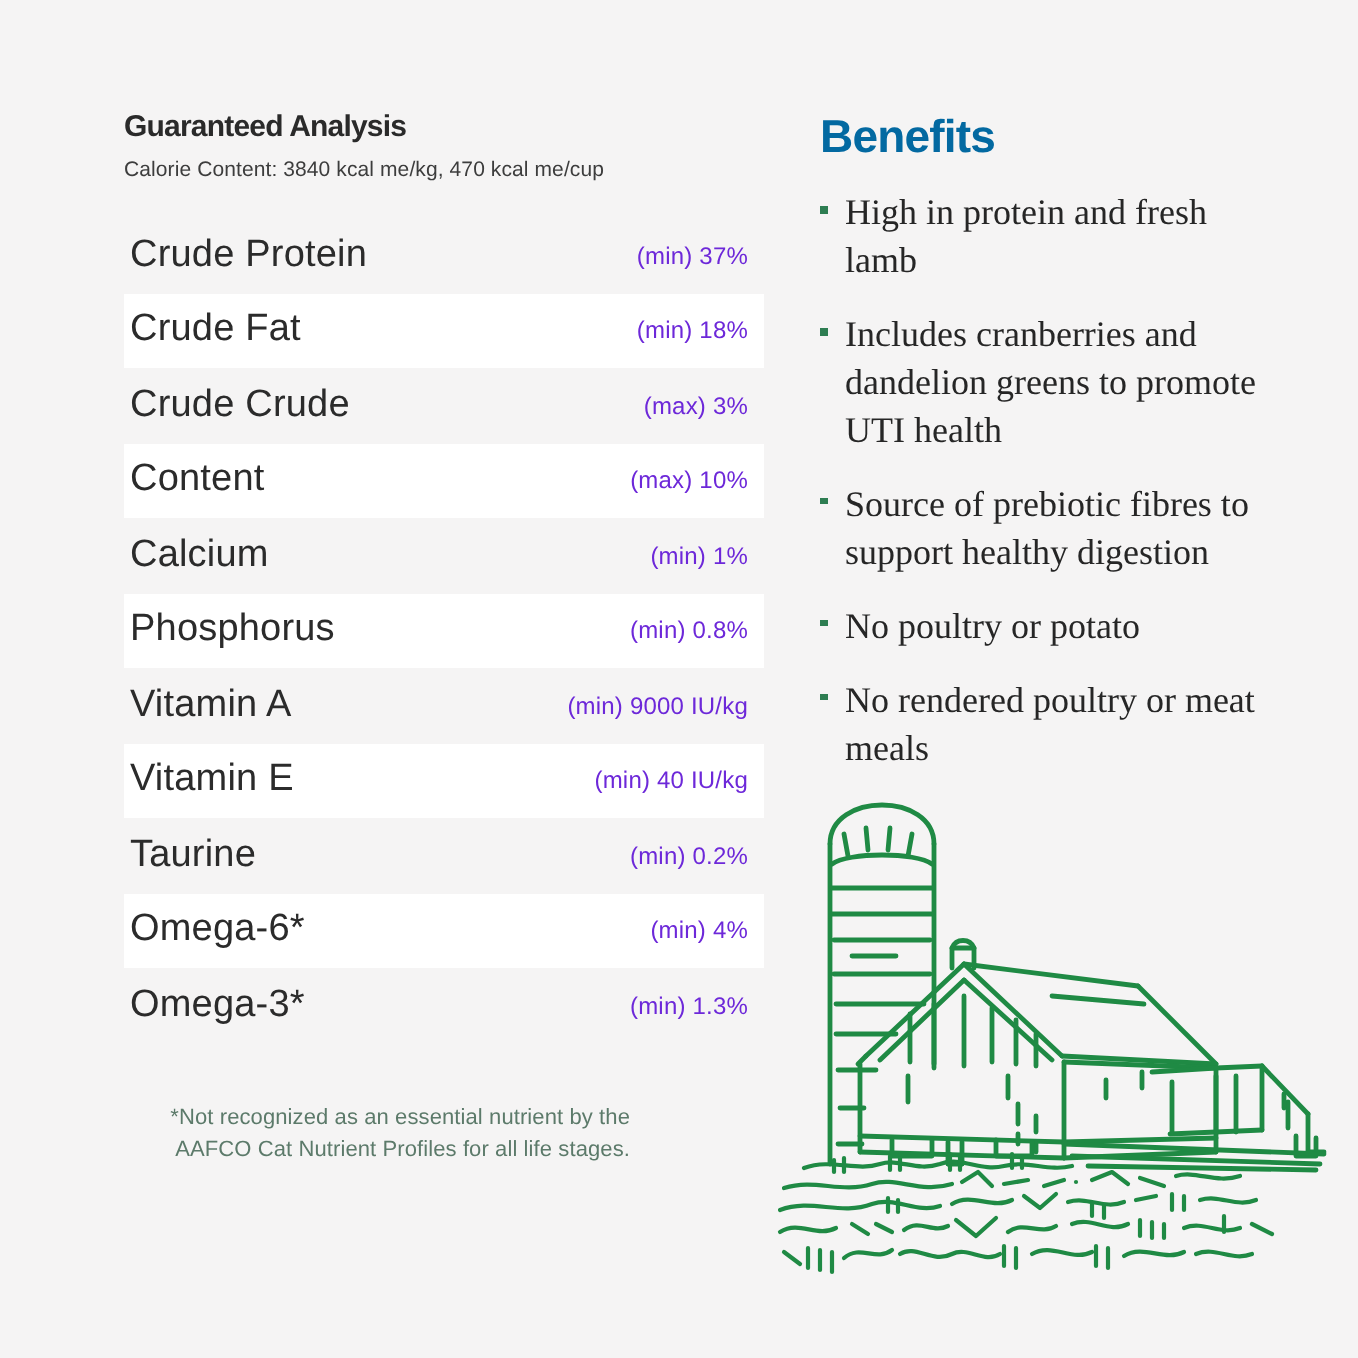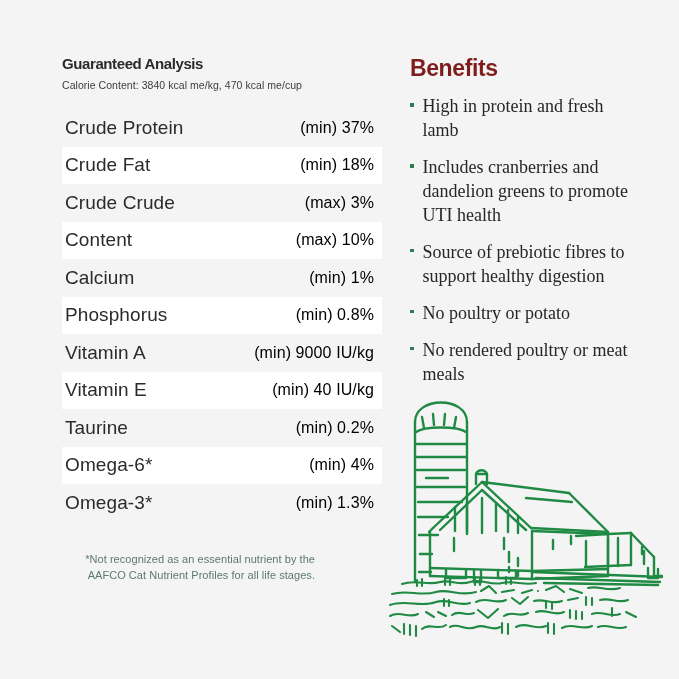--- a/index.html
+++ b/index.html
@@ -64,22 +64,22 @@
     background: #ffffff;
   }
 
   .ga-label {
     font-size: 19px;
     color: #2b2b2b;
     letter-spacing: 0.1px;
     white-space: nowrap;
   }
   .ga-value {
-    font-size: 16px;
-    color: #000000;
+    font-size: 12px;
+    color: #6d28d9;
     letter-spacing: 0.1px;
     white-space: nowrap;
     text-align: left;
   }
 
   .ga-footnote {
     margin-top: 30px;
     margin-left: 3px;
     font-size: 11px;
     line-height: 1.45;
@@ -93,21 +93,21 @@
   .benefits-panel {
     position: absolute;
     left: 410px;
     top: 56px;
     width: 240px;
   }
 
   .benefits-title {
     font-size: 23px;
     font-weight: bold;
-    color: #7f1d1d;
+    color: #0369a1;
     letter-spacing: -0.4px;
     line-height: 1.1;
     margin: 0 0 14px 0;
   }
 
   .benefit-item {
     display: flex;
     align-items: flex-start;
     margin-bottom: 13px;
   }

